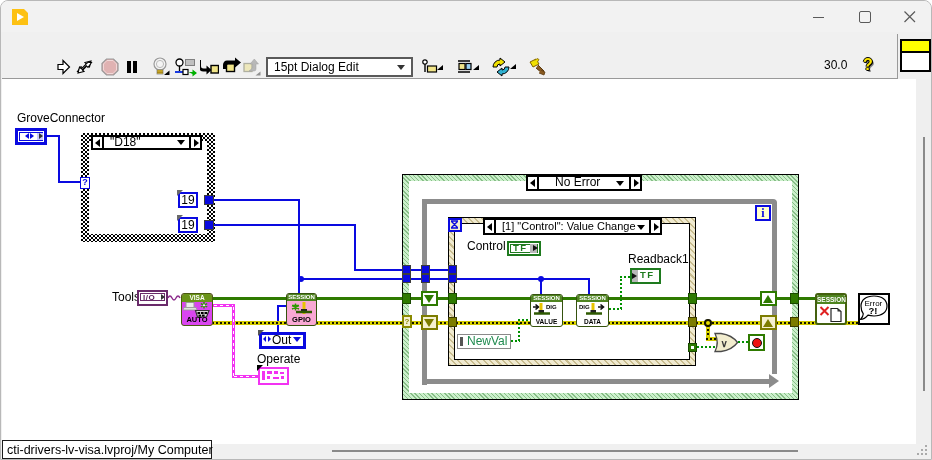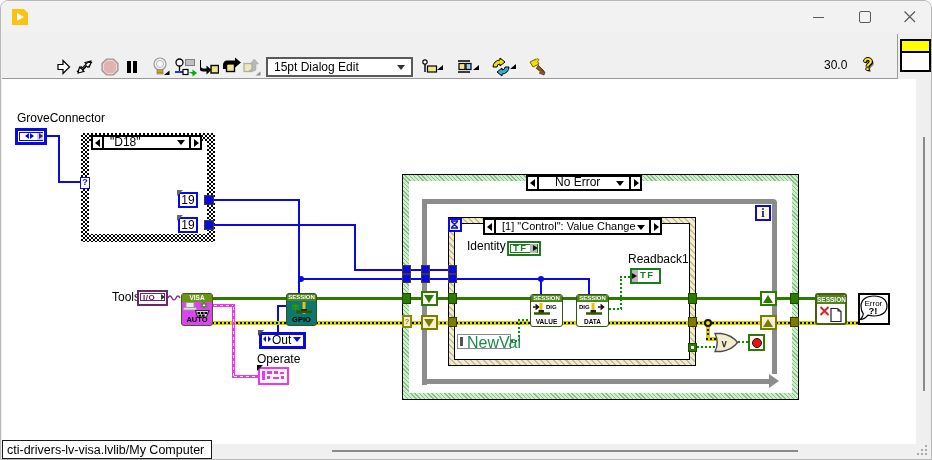--- a/index.html
+++ b/index.html
@@ -177,21 +177,21 @@
   <div id="fontbox">
       <span>15pt Dialog Edit</span>
       <div class="dd"></div>
     </div>
   <div id="diagram"></div>
   <div id="vscroll"></div>
   <div id="vthumb"></div>
   <div id="statusbar"></div>
   <div id="hthumb"></div>
   <div id="statusbox">
-      <span>cti-drivers-lv-visa.lvlib/My Computer</span>
+      <span>cti-drivers-lv-visa.lvproj/My Computer</span>
     </div>
   <div id="grip">
     <div class="dot" style="left:8px;top:0"></div>
     <div class="dot" style="left:4px;top:4px"></div>
       <div class="dot" style="left:8px;top:4px"></div>
     <div class="dot" style="left:0;top:8px"></div>
       <div class="dot" style="left:4px;top:8px"></div>
       <div class="dot" style="left:8px;top:8px"></div>
   </div>
 
@@ -355,21 +355,21 @@
       <path d="M12.5,8.5 h13.5 l-2.5,6.5 h-9 z" fill="#d8d8d8" stroke="#333" stroke-width="1.2"></path>
       <rect x="14.5" y="10" width="2.6" height="2" fill="#000"></rect>
         <rect x="18" y="10" width="2.6" height="2" fill="#000"></rect>
         <rect x="21.5" y="10" width="2.6" height="2" fill="#000"></rect>
       <rect x="15.5" y="12.6" width="2.6" height="2" fill="#000"></rect>
         <rect x="19" y="12.6" width="2.6" height="2" fill="#000"></rect>
     </svg>
     <div class="nfoot" style="font-size:7.5px">AUTO</div>
   </div>
 
-  <div class="abs" style="left:285px;top:292px;width:31px;height:33px;background:#0f766e;border:1.5px solid #35520e;border-radius:3px">
+  <div class="abs" style="left:285px;top:292px;width:31px;height:33px;background:#f9a8d4;border:1.5px solid #35520e;border-radius:3px">
     <div class="nband">SESSION</div>
     <svg class="abs" style="left:1px;top:8px" width="27" height="15">
       <path d="M7,3.5 l7,0 m-7,3.5 l7,-3.5 m-7,0 l7,3.5 m-3.5,-5.5 v7" stroke="#2e9a00" stroke-width="1.4" transform="translate(-3,0)"></path>
       <path d="M16,0 v12" stroke="#e8c400" stroke-width="3"></path>
       <path d="M13,7 h6 v3 h-6 z" fill="#222"></path>
       <path d="M8,10 h16" stroke="#2e5a00" stroke-width="2.5"></path>
     </svg>
     <div class="nfoot" style="font-size:7.5px">GPIO</div>
   </div>
 
@@ -386,21 +386,21 @@
     <div class="abs" style="left:2px;top:2px;width:3px;height:9px;background:#f233f2"></div>
     <div class="abs" style="left:7px;top:2px;width:5px;height:3px;background:#f233f2"></div>
     <div class="abs" style="left:14px;top:2px;width:4px;height:3px;background:#f233f2"></div>
     <div class="abs" style="left:20px;top:3px;width:4px;height:2px;background:#f233f2"></div>
     <div class="abs" style="left:7px;top:7px;width:3px;height:3px;background:#f233f2"></div>
     <div class="abs" style="left:13px;top:8px;width:6px;height:2px;background:#f233f2"></div>
     <div class="abs" style="left:21px;top:7px;width:3px;height:3px;background:#f233f2"></div>
   </div>
   <div class="foldb" style="left:256px;top:364px"></div>
 
-  <div class="lbl" style="left:466px;top:238px">Identity</div>
+  <div class="lbl" style="left:466px;top:238px">Control</div>
   <div class="abs" style="left:506px;top:240px;width:34px;height:15px;background:#fff;border:2px solid #1e7a1e">
     <div class="abs" style="left:1px;top:1px;width:28px;height:9px;border:1px solid #1e7a1e;background:#fff"></div>
     <div class="abs" style="left:21px;top:1px;width:7px;height:9px;background:#b8b8b8"></div>
     <span style="position:absolute;left:4px;top:-1px;font-size:9.5px;font-weight:bold;color:#1e7a1e;letter-spacing:1.5px">TF</span>
     <div class="abs" style="left:24px;top:2px;width:0;height:0;border-left:5px solid #111;border-top:3.5px solid transparent;border-bottom:3.5px solid transparent"></div>
   </div>
 
   <div class="lbl" style="left:627px;top:251px">Readback1</div>
   <div class="abs" style="left:629px;top:267px;width:31px;height:16px;background:#fff;border:2px solid #1e7a1e">
     <div class="abs" style="left:0;top:0;width:6px;height:12px;background:#b8b8b8"></div>
@@ -427,21 +427,21 @@
       <path d="M15,0 v11" stroke="#e8c400" stroke-width="3"></path>
       <path d="M12.5,7 h5.5 v3 h-5.5 z" fill="#222"></path>
       <path d="M8,10.5 h16" stroke="#2e5a00" stroke-width="2.5"></path>
       <path d="M20,4 h5 m-2.5,-2.5 l3,2.5 l-3,2.5" stroke="#111" stroke-width="1.6" fill="none"></path>
     </svg>
     <div class="nfoot">DATA</div>
   </div>
 
   <div class="abs" style="left:456px;top:333px;width:54px;height:15px;background:#fff;border:1px solid #8a8a8a">
     <div class="abs" style="left:2px;top:2px;width:3px;height:9px;background:#555"></div>
-    <span style="position:absolute;left:9px;top:-1px;font-size:16px;color:#1f8a4f">NewVal</span>
+    <span style="position:absolute;left:9px;top:-1px;font-size:12px;color:#1f8a4f">NewVal</span>
   </div>
 
   <svg class="abs" style="left:712px;top:331px" width="27" height="21">
     <path d="M2,1.5 q4.5,9 0,18 l6,0 q11,-1.5 16.5,-9 q-5.5,-7.5 -16.5,-9 z" fill="#f2edcf" stroke="#4a4a4a" stroke-width="1.3"></path>
     <text x="7.5" y="14.5" font-size="10" font-weight="bold" fill="#3a3a3a" font-family="Liberation Sans">∨</text>
   </svg>
 
   <div class="abs" style="left:747px;top:333px;width:17px;height:17px;background:#fff;border:2px solid #2e7a00">
     <div class="abs" style="left:1.5px;top:1.5px;width:10px;height:10px;background:#ee1010;border:1.8px solid #111;border-radius:7px"></div>
   </div>

